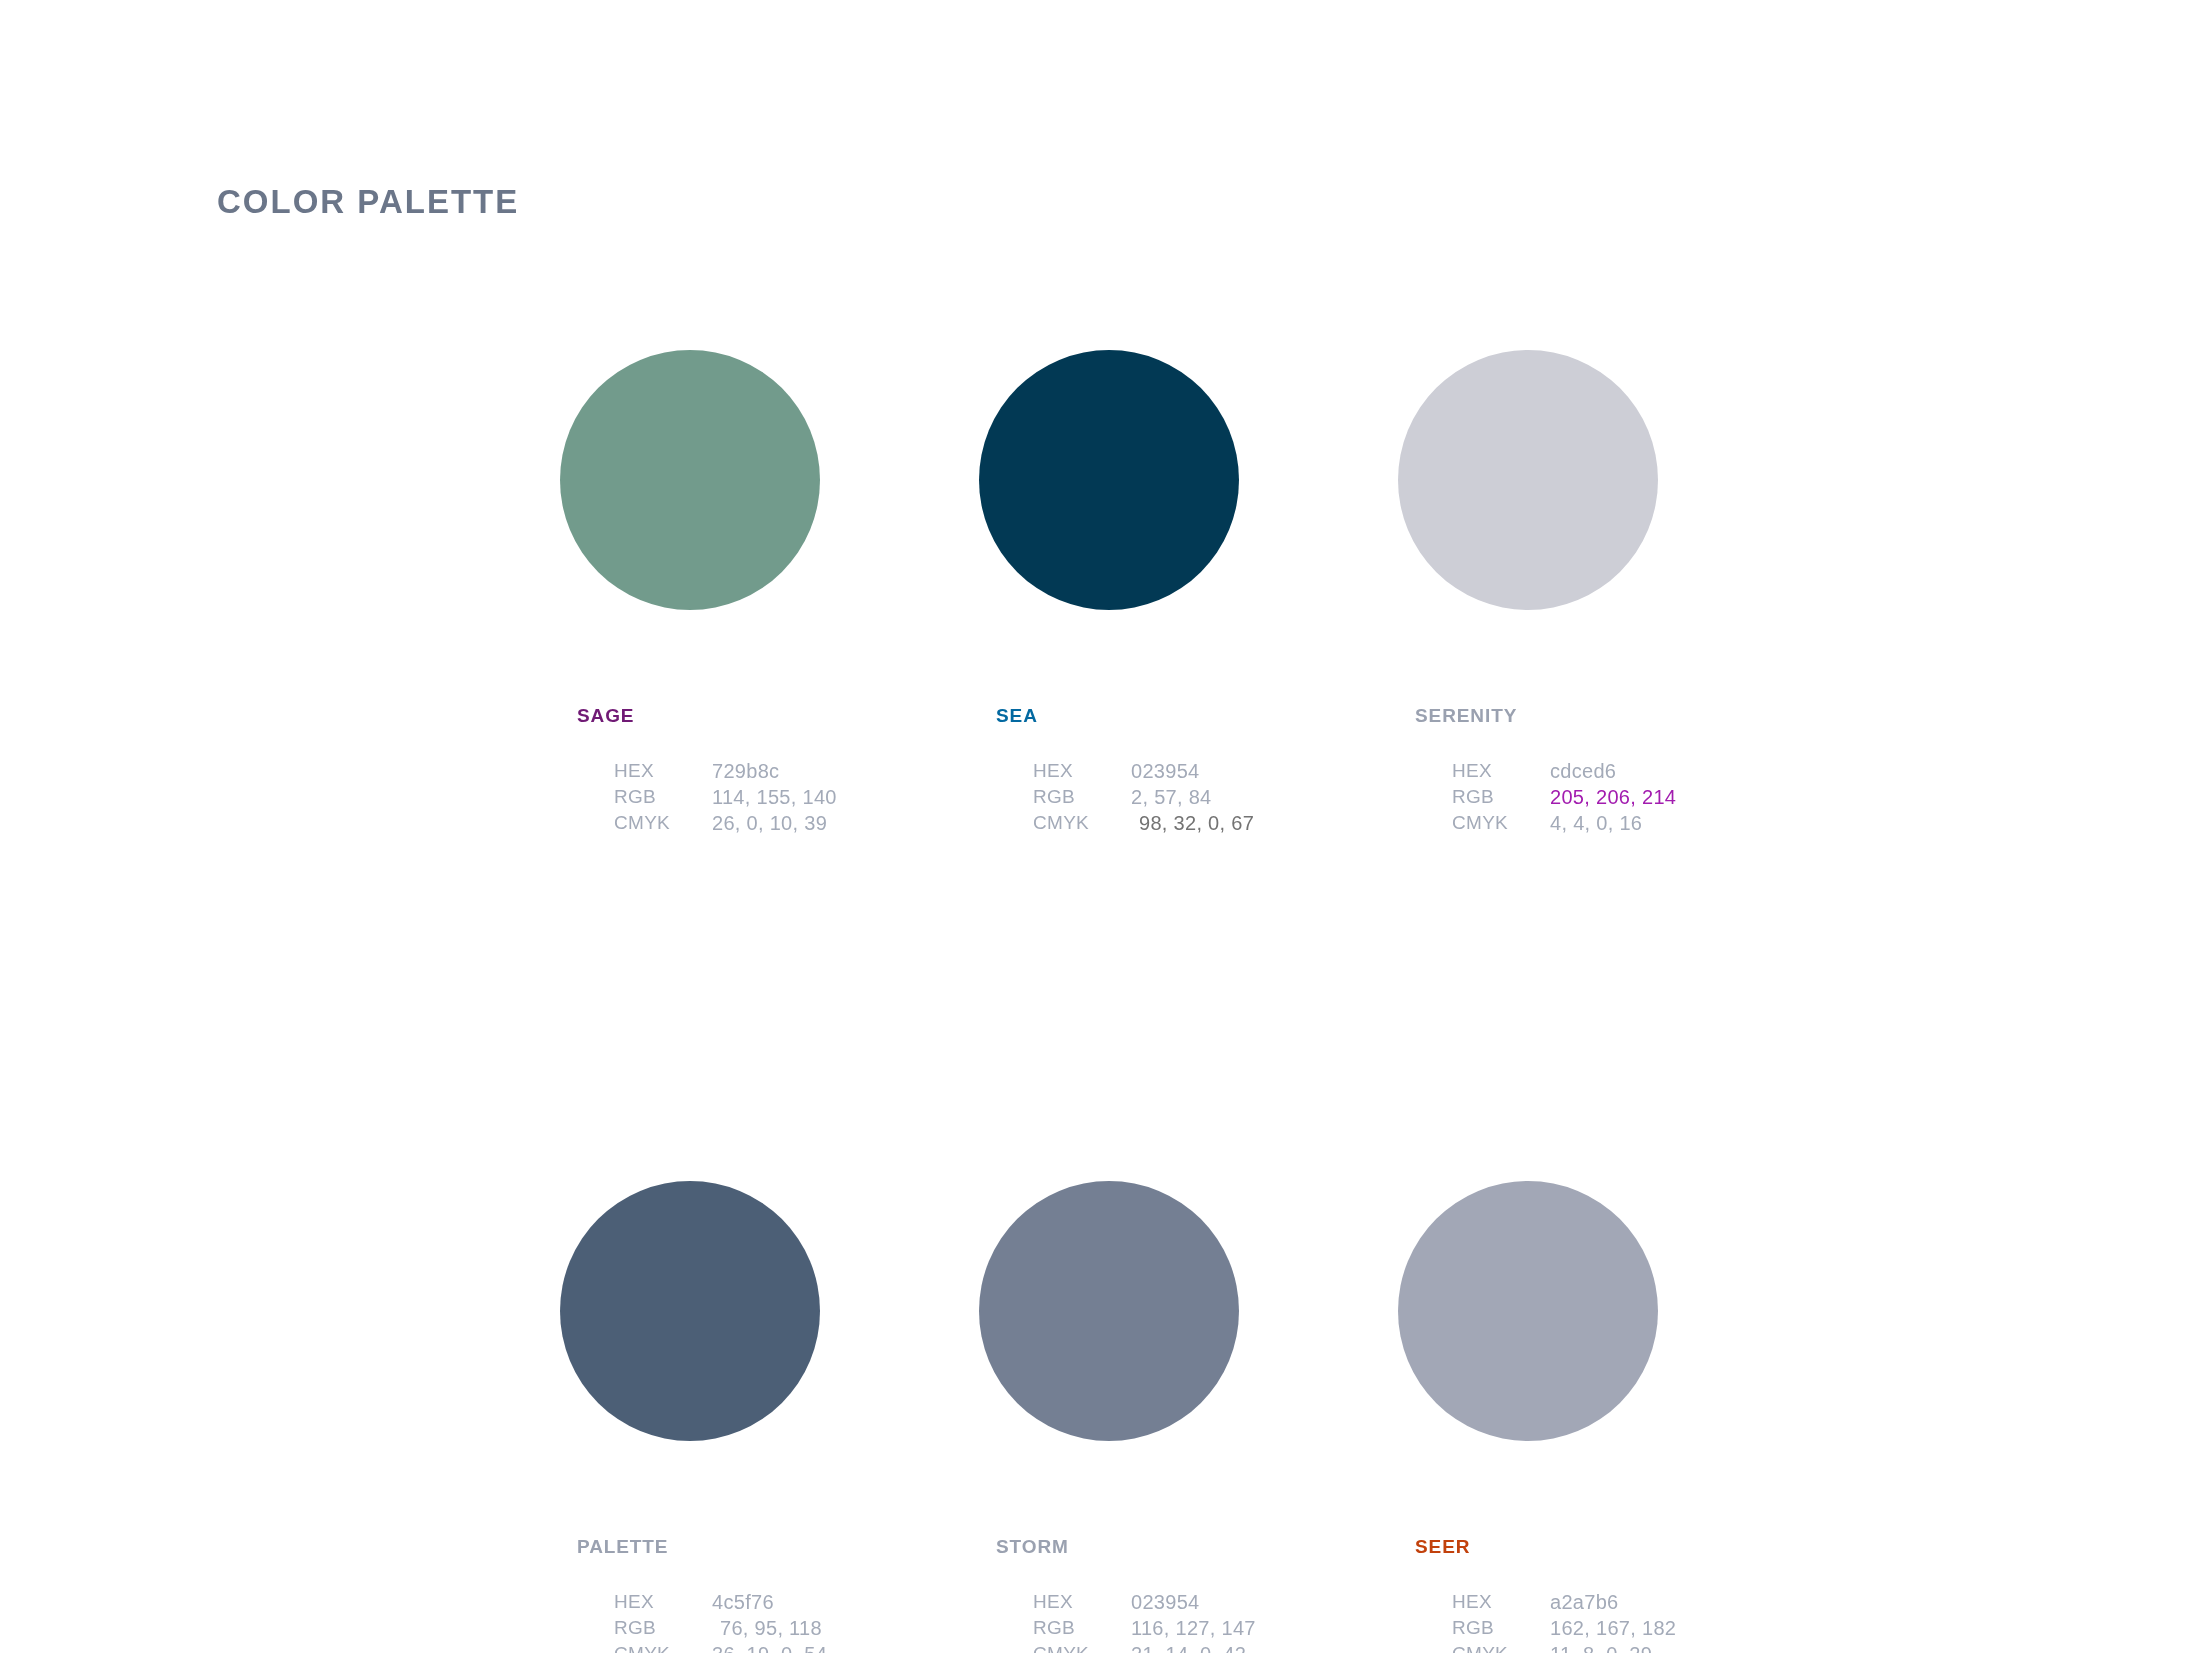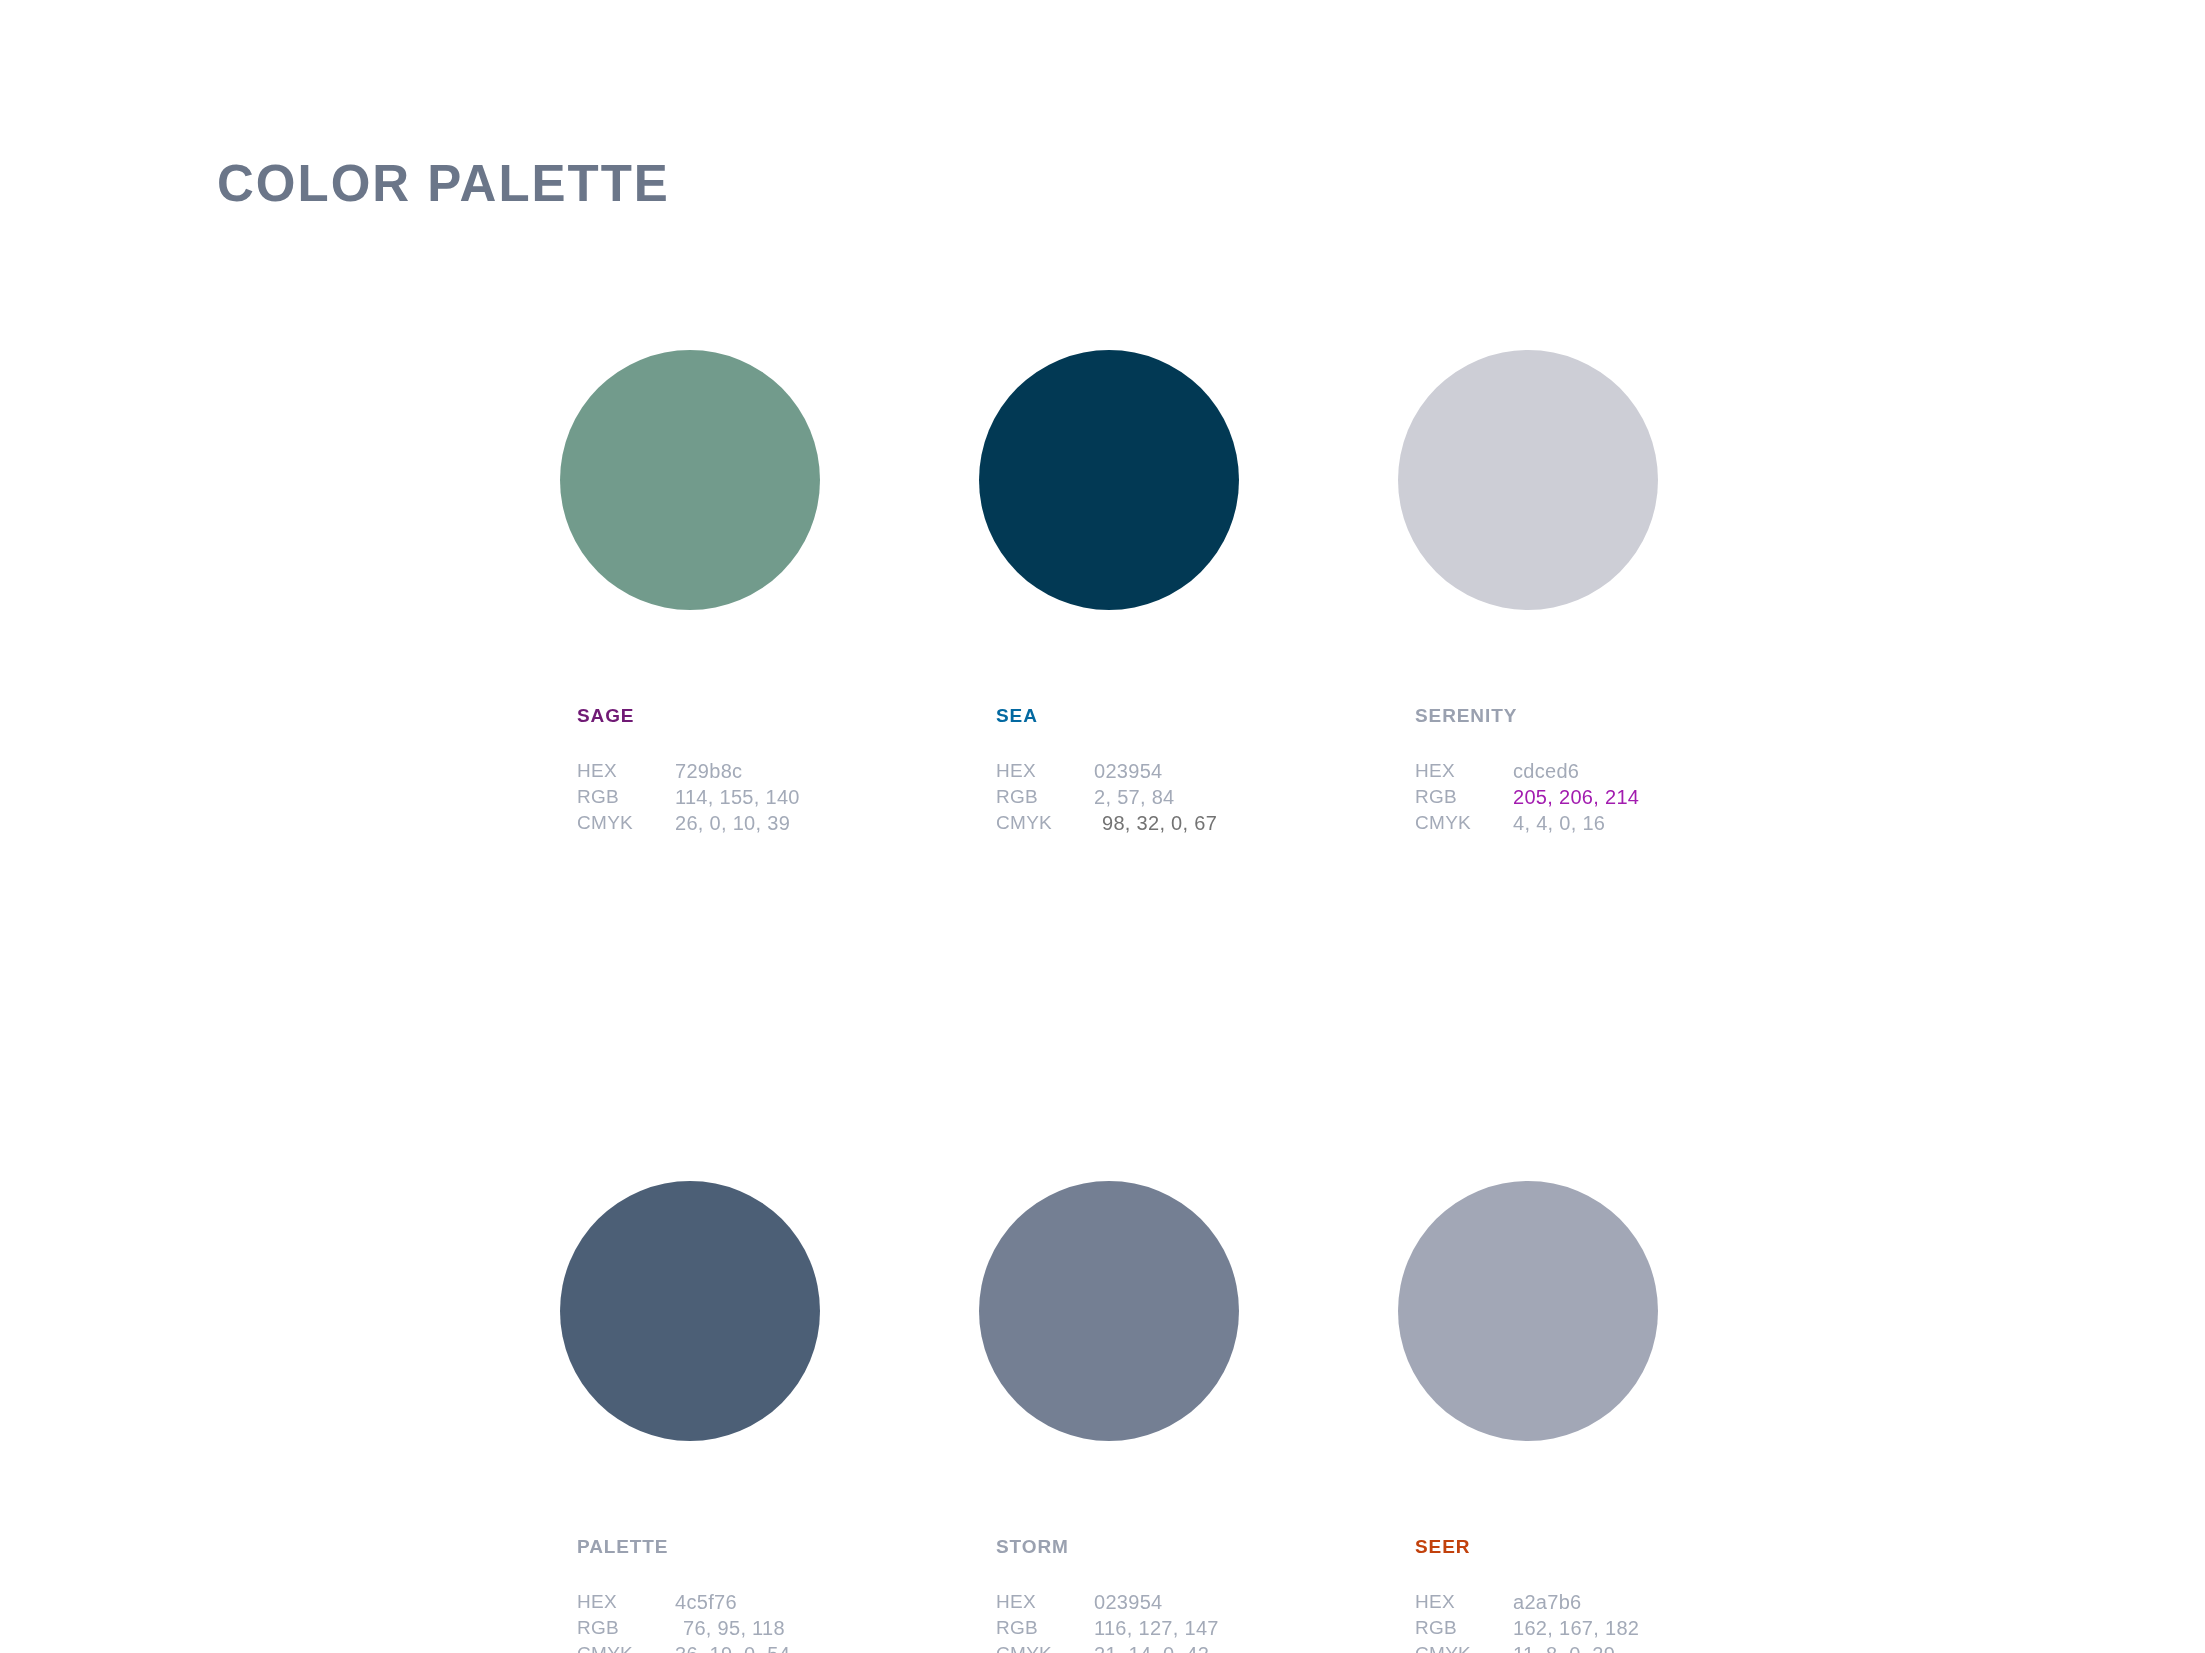--- a/index.html
+++ b/index.html
@@ -20,22 +20,22 @@
     position: relative;
     width: 2205px;
     height: 1654px;
     background: #ffffff;
   }
 
   
   .page-title {
     position: absolute;
     left: 217px;
-    top: 158px;
-    font-size: 51px;
+    top: 185px;
+    font-size: 33px;
     font-weight: 700;
     letter-spacing: 2px;
     color: #6b7689;
     line-height: 1;
     white-space: nowrap;
   }
 
   
   .grid {
     position: absolute;
@@ -86,20 +86,21 @@
 
   .spec-key {
     width: 98px;
     flex: 0 0 98px;
     font-size: 19px;
     font-weight: 400;
     color: #a3aab8;
     letter-spacing: 0.3px;
     line-height: 26px;
     white-space: nowrap;
+    margin-left: 37px;
   }
 
   .spec-val {
     font-size: 20px;
     font-weight: 400;
     color: #a3aab8;
     letter-spacing: 0.3px;
     line-height: 26px;
     white-space: nowrap;
   }

